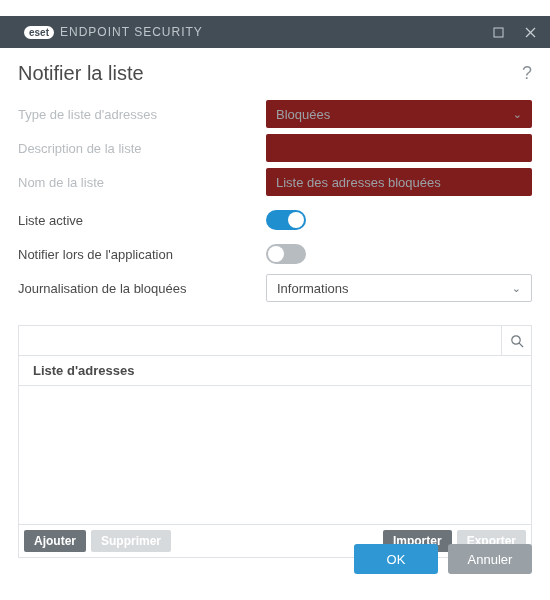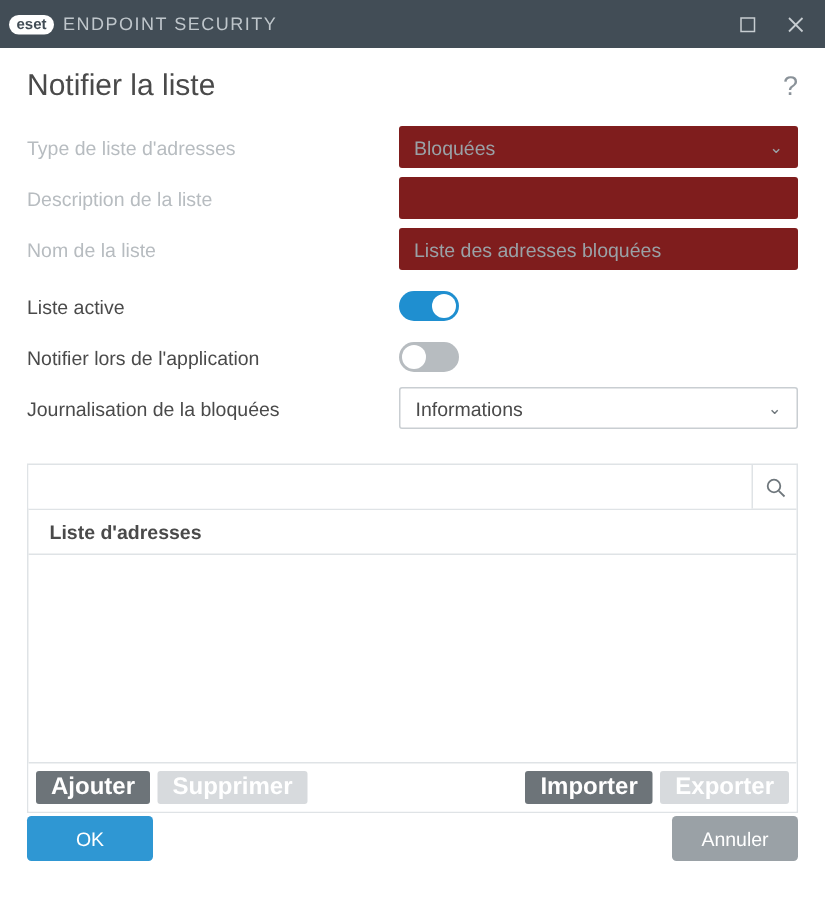--- a/index.html
+++ b/index.html
@@ -9,22 +9,23 @@
     font-family:"Segoe UI",Arial,sans-serif;
     font-size:13px;
     color:#4a4a4a;
     background:#fff;
     overflow:hidden;
   }
   .titlebar {
     height:32px;
     background:#424d56;
     display:flex; align-items:center;
-    padding:0 6px 0 6px;
+    padding:0 6px 0 24px;
     color:#d9dde0;
+    margin-top:16px;
   }
   .brand { display:flex; align-items:center; gap:6px; }
   .brand-logo {
     background:#fff; color:#424d56;
     font-size:10px; font-weight:700;
     border-radius:9px; padding:1px 5px;
     letter-spacing:0;
   }
   .brand-text {
     font-size:12px; letter-spacing:1px;
@@ -107,30 +108,30 @@
   .list-body { height:138px; }
   .list-actions {
     display:flex; gap:5px; padding:5px;
     border-top:1px solid #dfe3e6;
     background:#fff;
   }
   .spacer { flex:1; }
   .btn-s {
     height:22px; padding:0 10px;
     border:none; border-radius:2px;
-    font-size:16px; font-weight:600;
+    font-size:12px; font-weight:600;
     cursor:pointer; color:#fff;
   }
   .btn-s.dark { background:#6d7479; }
   .btn-s.dis  { background:#d7dadd; color:#fff; cursor:default; }
 
   .footer {
     position:absolute; left:0; right:0; bottom:0;
     padding:14px 18px 26px;
-    display:flex; justify-content:space-between; gap:0;
+    display:flex; justify-content:flex-end; gap:10px;
   }
   .btn {
     min-width:84px; height:30px;
     border:none; border-radius:3px;
     font-size:13px; font-weight:400;
     cursor:pointer; color:#fff;
   }
   .btn.primary { background:#2f97d3; }
   .btn.neutral { background:#9aa1a6; }
 </style>

